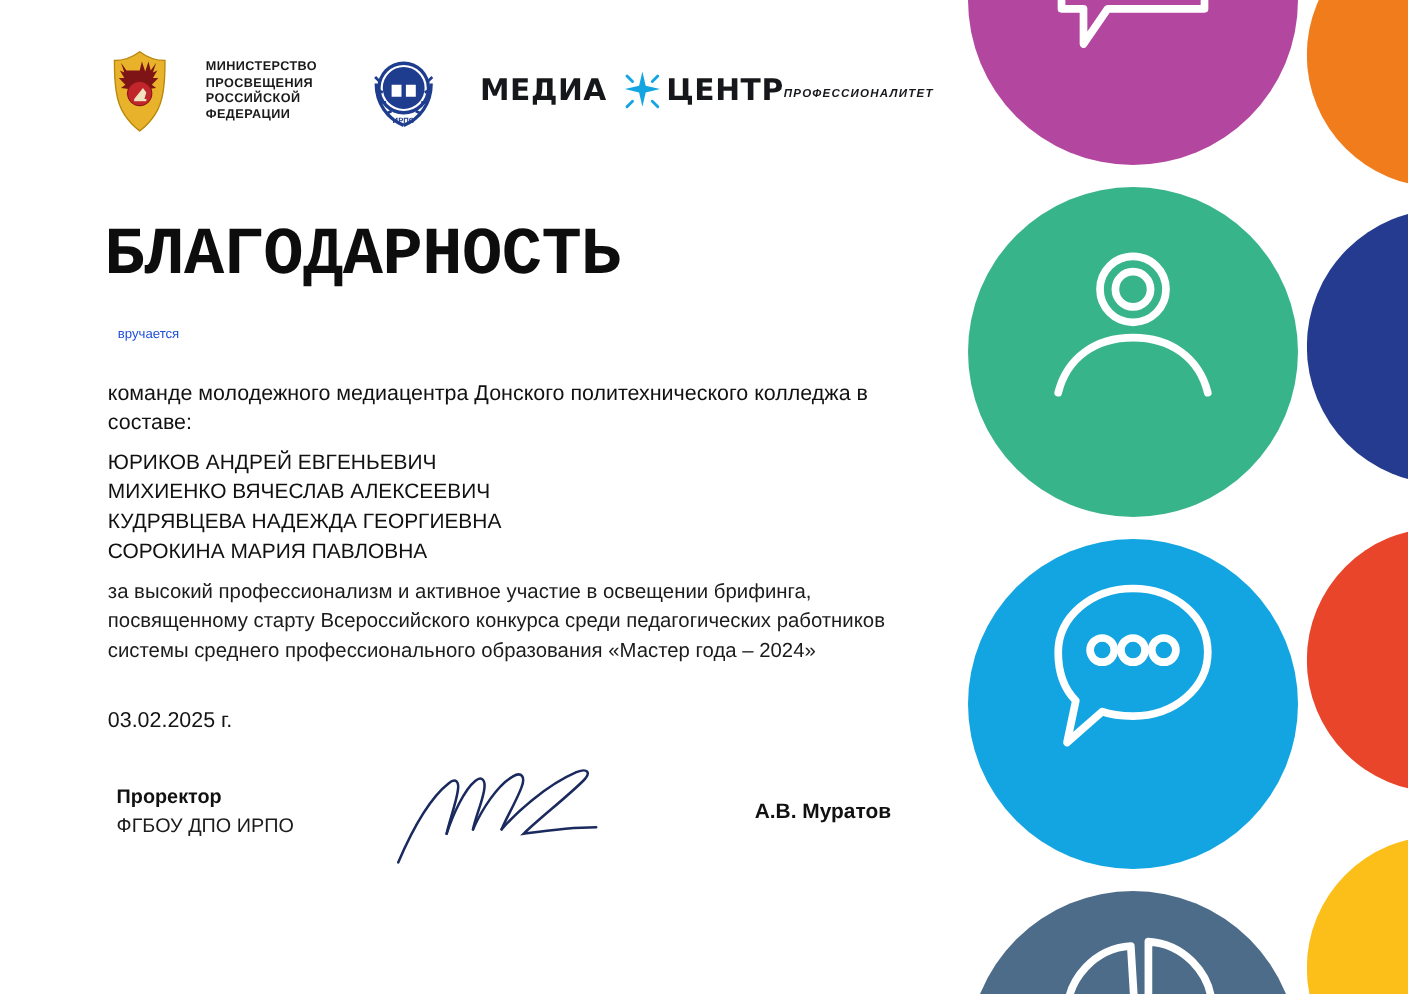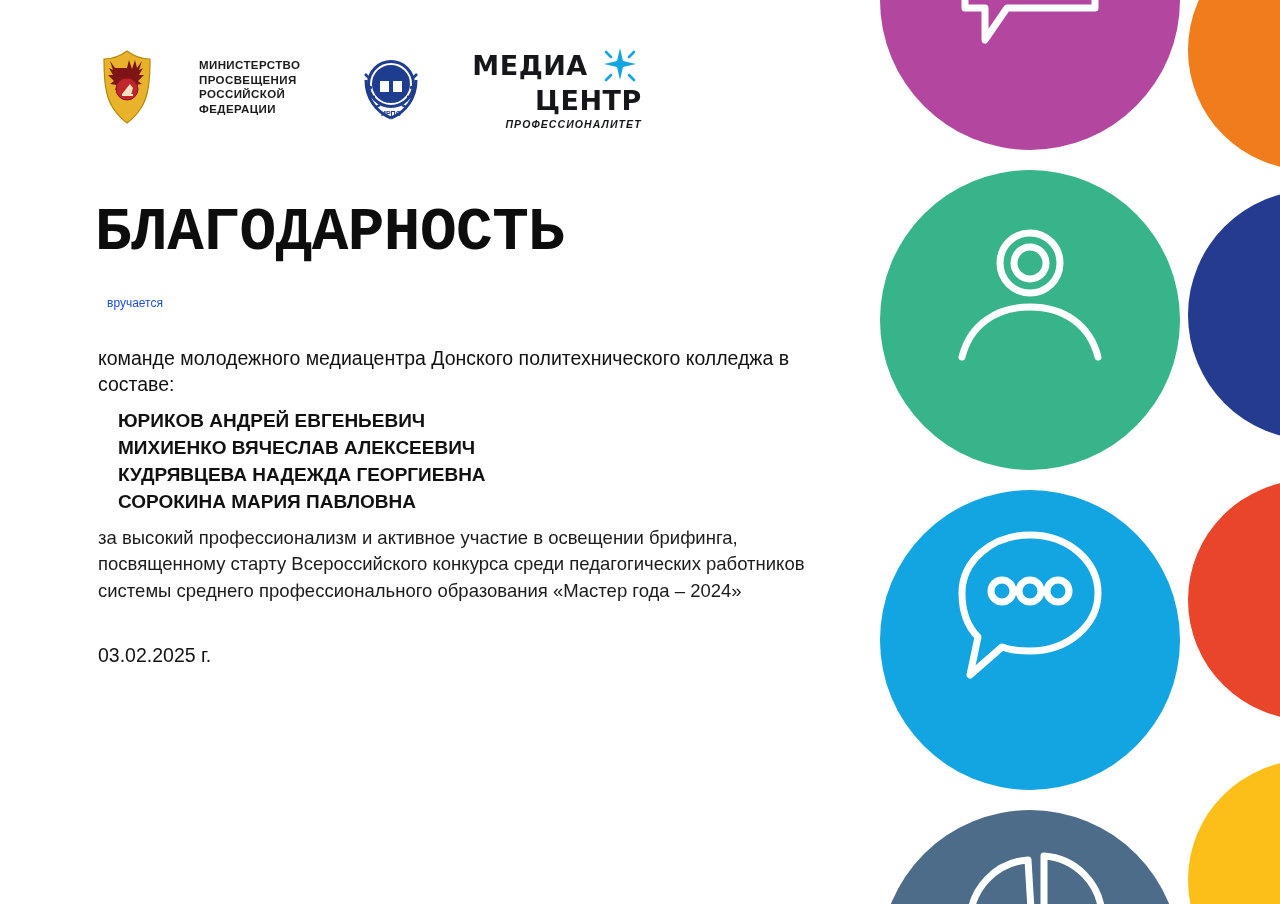--- a/index.html
+++ b/index.html
@@ -100,21 +100,21 @@
     stroke-linejoin: round;
   }
 
   
   .header {
     position: absolute;
     left: 95px;
     top: 44px;
     display: flex;
     align-items: center;
-    gap: 40px;
+    gap: 28px;
   }
   .emblem {
     width: 64px;
     height: 78px;
     flex: 0 0 auto;
   }
   .ministry-text {
     font-size: 11.5px;
     font-weight: bold;
     letter-spacing: 0.4px;
@@ -125,22 +125,22 @@
   }
   .irpo-logo {
     width: 74px;
     height: 74px;
     flex: 0 0 auto;
     margin-left: 14px;
   }
   .media-block {
     margin-left: 4px;
     display: flex;
-    flex-direction: column;
-    align-items: flex-end;
+    flex-direction: row;
+    align-items: center;
   }
   .media-line {
     display: flex;
     align-items: center;
   }
   .media-word {
     font-family: "DejaVu Sans", sans-serif;
     font-size: 27px;
     font-weight: bold;
     letter-spacing: 0.5px;
@@ -187,24 +187,23 @@
     font-size: 19.5px;
     font-weight: normal;
     line-height: 1.35;
     color: #111111;
   }
   .names {
     position: absolute;
     left: 98px;
     top: 408px;
     font-size: 19px;
-    font-weight: bold;
+    font-weight: normal;
     line-height: 1.42;
     color: #111111;
-    margin-left: 20px;
   }
   .reason {
     position: absolute;
     left: 98px;
     top: 525px;
     width: 720px;
     font-size: 18.5px;
     line-height: 1.42;
     color: #1b1b1b;
   }
@@ -310,20 +309,33 @@
   <div class="names">
     <div>ЮРИКОВ АНДРЕЙ ЕВГЕНЬЕВИЧ</div>
     <div>МИХИЕНКО ВЯЧЕСЛАВ АЛЕКСЕЕВИЧ</div>
     <div>КУДРЯВЦЕВА НАДЕЖДА ГЕОРГИЕВНА</div>
     <div>СОРОКИНА МАРИЯ ПАВЛОВНА</div>
   </div>
 
   <div class="reason">за высокий профессионализм и активное участие в освещении брифинга, посвященному старту Всероссийского конкурса среди педагогических работников системы среднего профессионального образования «Мастер года – 2024»</div>
   <div class="date">03.02.2025 г.</div>
 
+  <div class="sign-row">
+    <div class="sign-title">Проректор</div>
+    <div class="sign-org">ФГБОУ ДПО ИРПО</div>
+    <svg class="signature-svg" viewBox="0 0 230 100">
+      <g fill="none" stroke="#1b2a5e" stroke-width="2.3" stroke-linecap="round">
+        <path d="M6 88 C18 60 34 30 52 16 C58 11 62 14 60 24 C58 36 52 52 50 62"></path>
+        <path d="M50 62 C56 44 66 22 76 14 C82 9 86 13 84 23 C82 34 76 48 74 58"></path>
+        <path d="M74 58 C82 40 96 18 110 10 C118 5 122 10 118 20 C113 33 104 48 100 58"></path>
+        <path d="M100 58 C112 44 140 18 168 6 C178 2 182 6 174 14 C160 28 132 50 120 62 C134 60 160 56 186 56"></path>
+      </g>
+    </svg>
+    <div class="sign-name">А.В. Муратов</div>
+  </div>
 
   <div class="deco-column">
 
     <div class="deco-col-right">
       <div class="circle h-orange"></div>
       <div class="circle h-navy"></div>
       <div class="circle h-red"></div>
       <div class="circle h-yellow"></div>
     </div>
 

